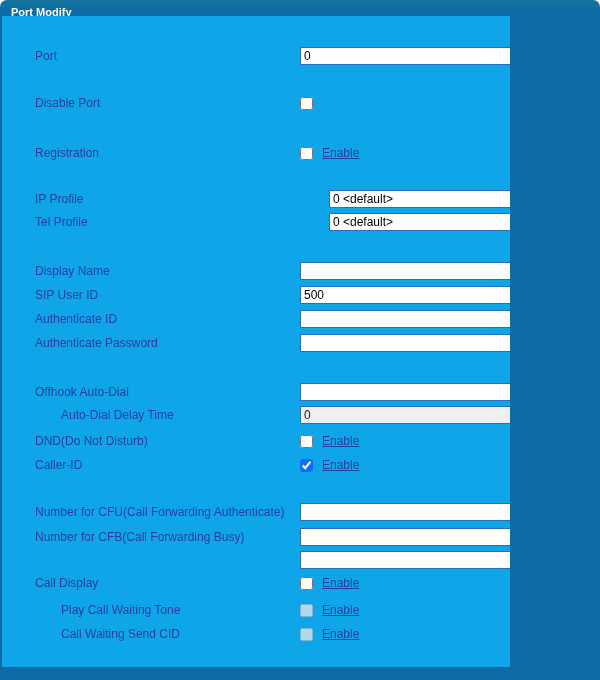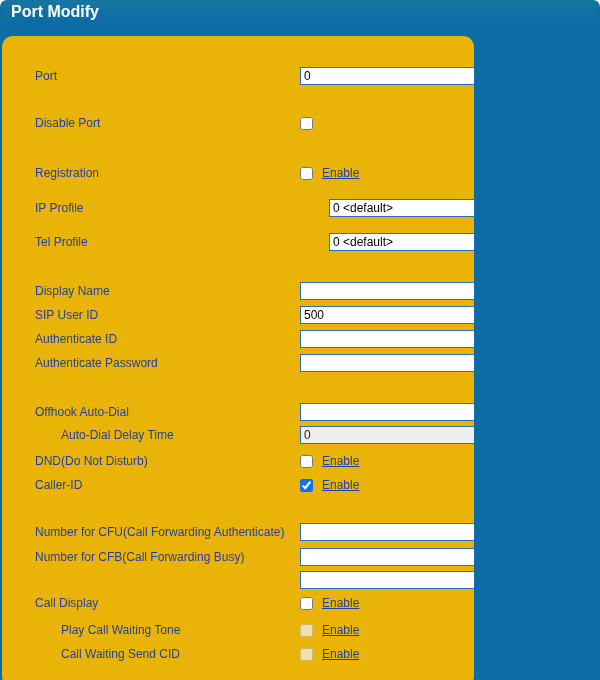--- a/index.html
+++ b/index.html
@@ -14,32 +14,31 @@
   body{font-family:"Liberation Sans", sans-serif;font-size:12px;}
 
   .frame{
     width:600px;height:680px;
     background:var(--c-frame);
     border-radius:7px 7px 0 0;
     padding:0 2px 5px 2px;
     position:relative;
   }
   .hdr{
-    height:36px;line-height:24px;
-    color:#fff;font-weight:bold;font-size:16px;
+    height:16px;line-height:24px;
+    color:#fff;font-weight:bold;font-size:11px;
     padding-left:9px;
     background:linear-gradient(#15779f 0%, #0d6ca5 60%);
     border-radius:7px 7px 0 0;
   }
   .content{
     position:relative;
-    background:#eab308;
-    width:472px;height:651px;
+    background:#0ea5e9;
+    width:508px;height:651px;
     overflow:hidden;
-    border-radius:11px;
   }
   .row{
     position:absolute;left:0;width:100%;height:18px;
   }
   .lbl{
     position:absolute;left:33px;top:0;height:18px;line-height:18px;
     color:var(--c-label);white-space:nowrap;
   }
   .lbl.indent{left:59px;}
   .ctrl{
@@ -109,21 +108,21 @@
     </div>
 
     <div class="row" style="top:128px">
       <span class="lbl">Registration</span>
       <div class="ctrl">
         <input class="chk" type="checkbox" style="">
         <span class="enbl">Enable</span>
       </div>
     </div>
 
-    <div class="row" style="top:163px">
+    <div class="row" style="top:174px">
       <span class="lbl">IP Profile</span>
       <div class="ctrl">
         <div class="selwrap">
           <select class="sel">
             <option>0 &lt;default&gt;</option>
           </select>
           <span class="chev"></span>
         </div>
       </div>
     </div>

